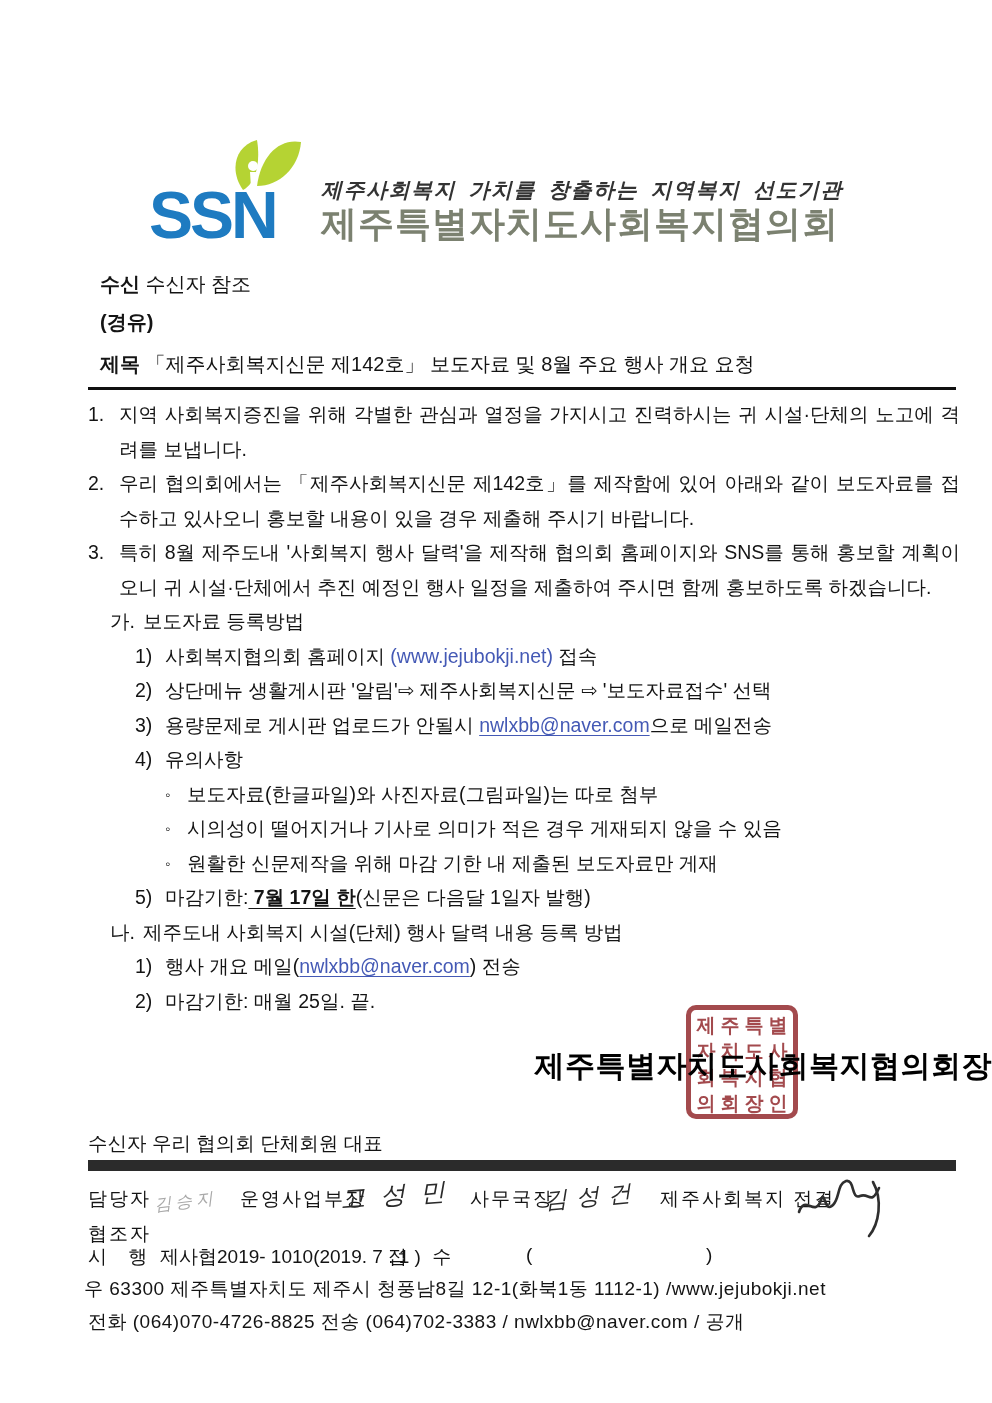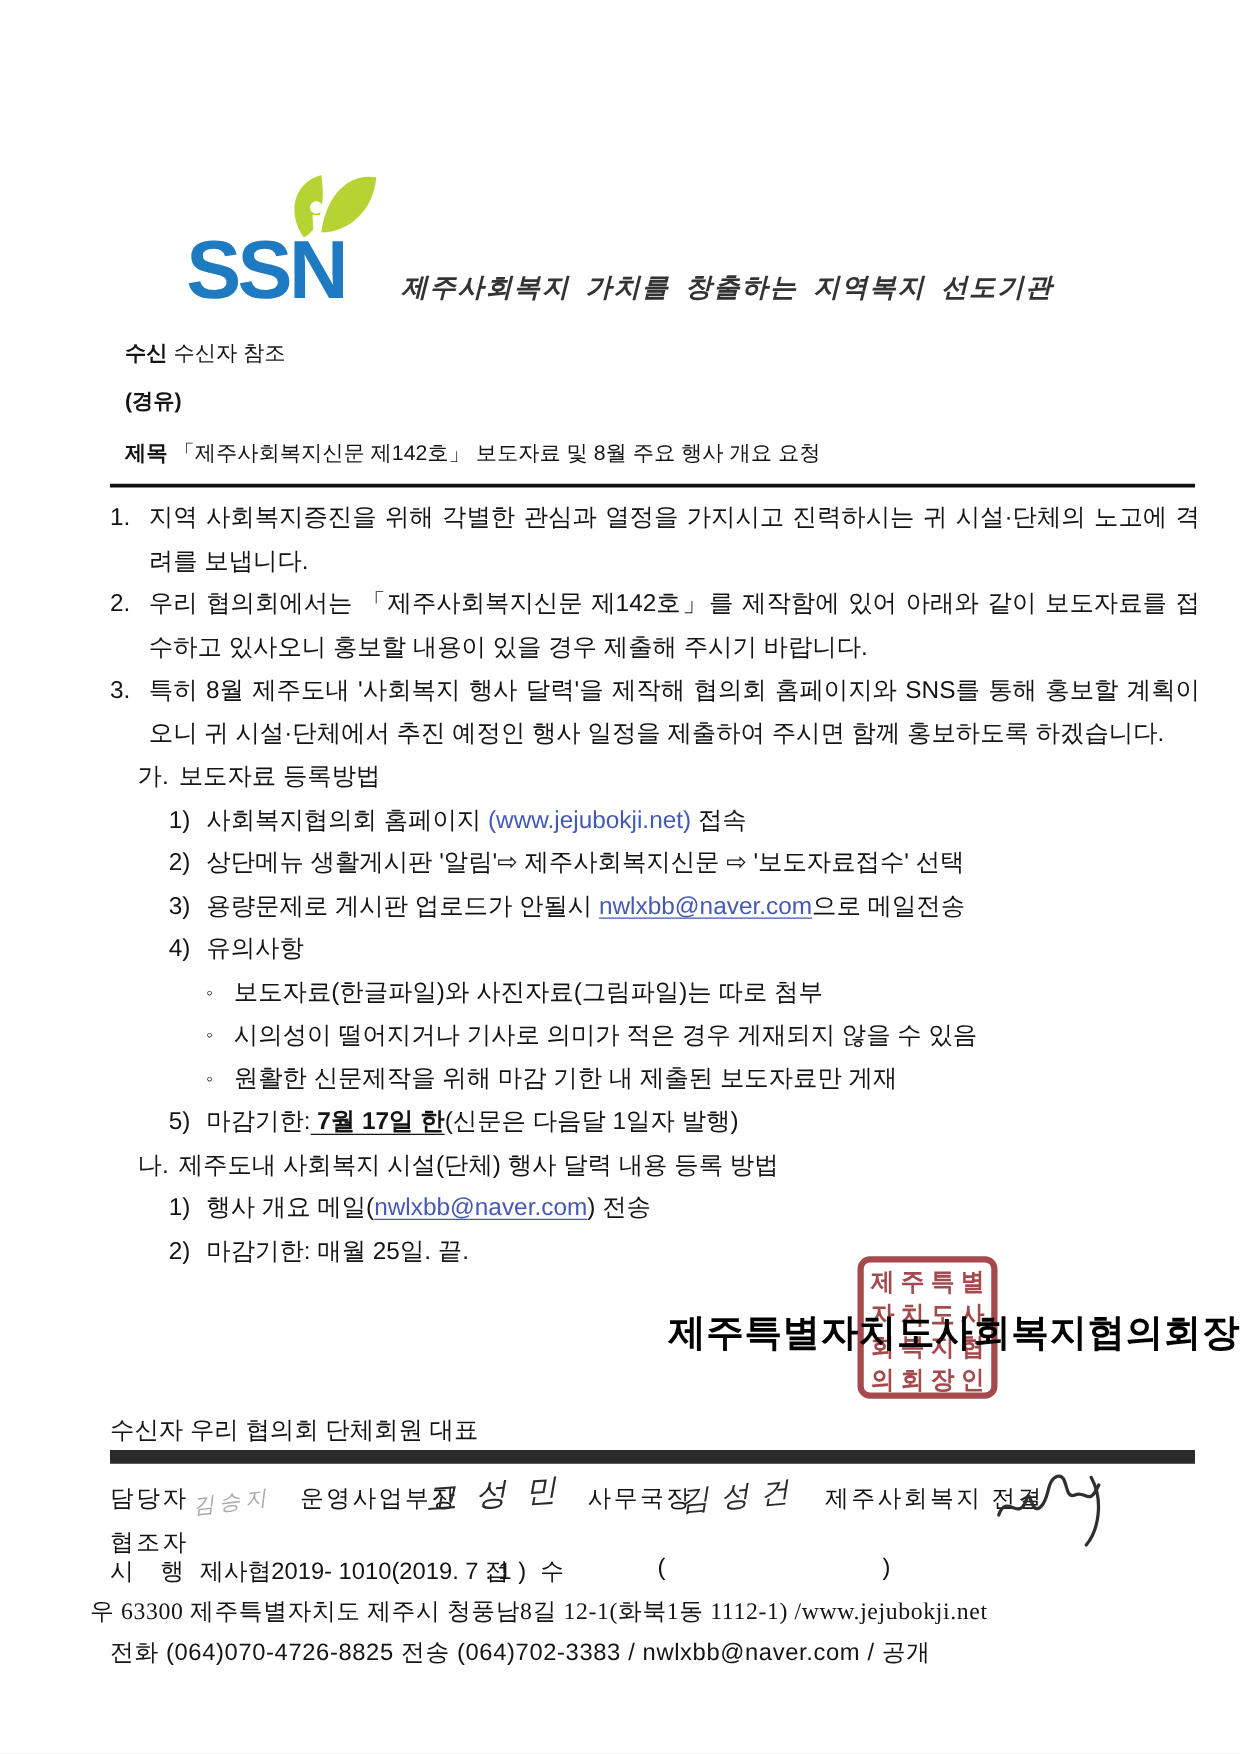--- a/index.html
+++ b/index.html
@@ -10,21 +10,21 @@
   }
   
   .logo-row { position:absolute; top:136px; left:0; width:100%; display:flex; justify-content:center; align-items:flex-end; gap:14px; }
   .logo-mark { position:relative; width:158px; height:112px; }
   .leaf-svg { position:absolute; top:0; right:2px; }
   .ssn-text { position:absolute; bottom:0; left:0; font-size:66px; font-weight:bold; color:#1e7bc1; letter-spacing:-3px; line-height:1; }
   .logo-texts { display:flex; flex-direction:column; padding-bottom:4px; }
   .slogan { font-size:21px; font-weight:bold; font-style:italic; color:#333333; letter-spacing:1.5px; word-spacing:5px; margin-bottom:0; }
   .org-name { font-size:36px; font-weight:bold; color:#7b8170; letter-spacing:1px; line-height:1.1; }
   
-  .hdr { position:absolute; left:100px; font-size:17px; }
+  .hdr { position:absolute; left:100px; font-size:20px; }
   .hdr .lbl { font-weight:bold; }
   .hdr-recv { top:271px; }
   .hdr-via  { top:309px; font-weight:bold; }
   .hdr-subj { top:351px; }
   .hdr-subj .lbl { }
   .subject-divider { position:absolute; top:387px; left:88px; width:868px; height:3px; background:#101010; }
   
   .body-block { position:absolute; top:397px; left:88px; width:872px; font-size:19.5px; line-height:34.5px; }
   .para { position:relative; padding-left:31px; text-align:justify; }
   .para .num { position:absolute; left:0; }
@@ -53,40 +53,41 @@
   .sig-dark2 { color:#2a2a2a; font-size:23px; letter-spacing:9px; transform:rotate(-5deg); }
   .scribble { position:absolute; top:-14px; }
   .coop-row { position:absolute; top:1221px; left:88px; font-size:19px; letter-spacing:2px; }
   .exec-row { position:absolute; top:1244px; left:88px; width:868px; font-size:19px; height:24px; }
   .exec-row span { position:absolute; top:0; white-space:nowrap; }
   .exec-lab { left:0; letter-spacing:8px; }
   .exec-val { left:72px; }
   .recv-lab { left:300px; letter-spacing:10px; }
   .paren-o { left:438px; }
   .paren-c { left:618px; }
-  .addr-row { position:absolute; top:1276px; left:72px; font-size:19px; letter-spacing:0.5px;font-family:Liberation Serif, serif; }
+  .addr-row { position:absolute; top:1276px; left:84px; font-size:19px; letter-spacing:0.5px; }
   .contact-row { position:absolute; top:1309px; left:88px; font-size:19px; letter-spacing:0.5px; }
 </style>
 </head>
 <body>
 
 <div class="page">
 
   <div class="logo-row">
     <div class="logo-mark">
       <svg class="leaf-svg" width="100" height="58" viewBox="0 0 100 58">
         <path d="M38,54 C24,34 30,10 52,4 C56,28 50,48 38,54 Z" fill="#b5d333"></path>
         <path d="M52,50 C56,20 74,2 96,6 C94,32 74,50 52,50 Z" fill="#b5d333"></path>
         <circle cx="48" cy="30" r="5" fill="#ffffff"></circle>
         <path d="M45,36 L51,36 L50,52 L46,52 Z" fill="#ffffff"></path>
       </svg>
       <div class="ssn-text">SSN</div>
     </div>
     <div class="logo-texts">
       <div class="slogan">제주사회복지 가치를 창출하는 지역복지 선도기관</div>
+      <div class="org-name">제주특별자치도사회복지협의회</div>
     </div>
   </div>
 
   <div class="hdr hdr-recv">
     <span class="lbl">수신</span>
     <span class="val">수신자 참조</span>
   </div>
   <div class="hdr hdr-via">(경유)</div>
   <div class="hdr hdr-subj">
     <span class="lbl">제목</span>

